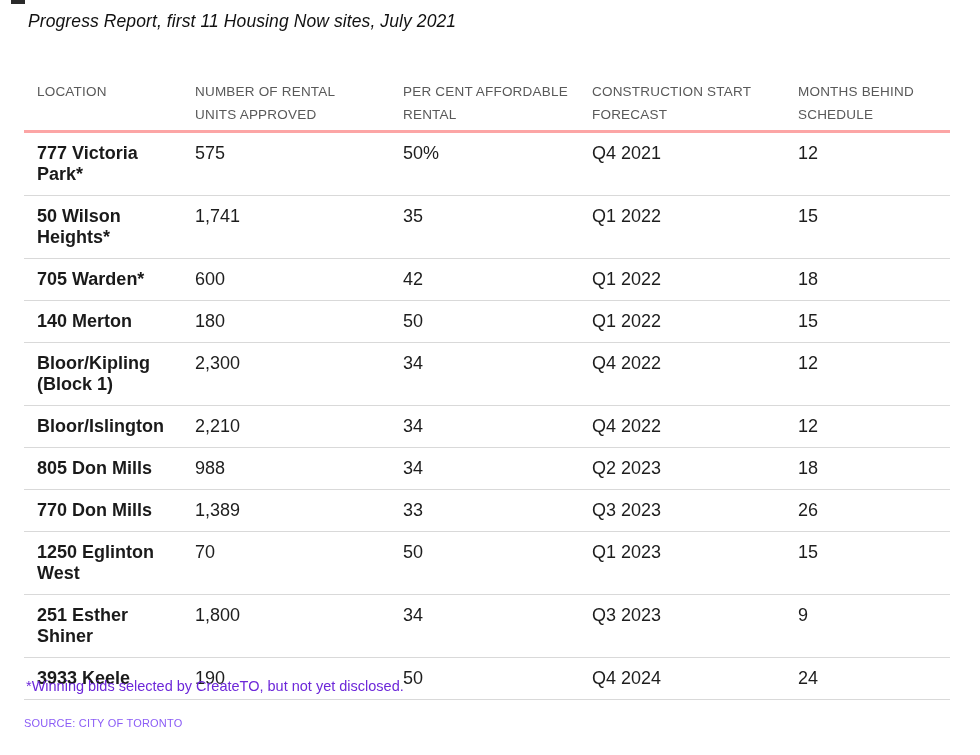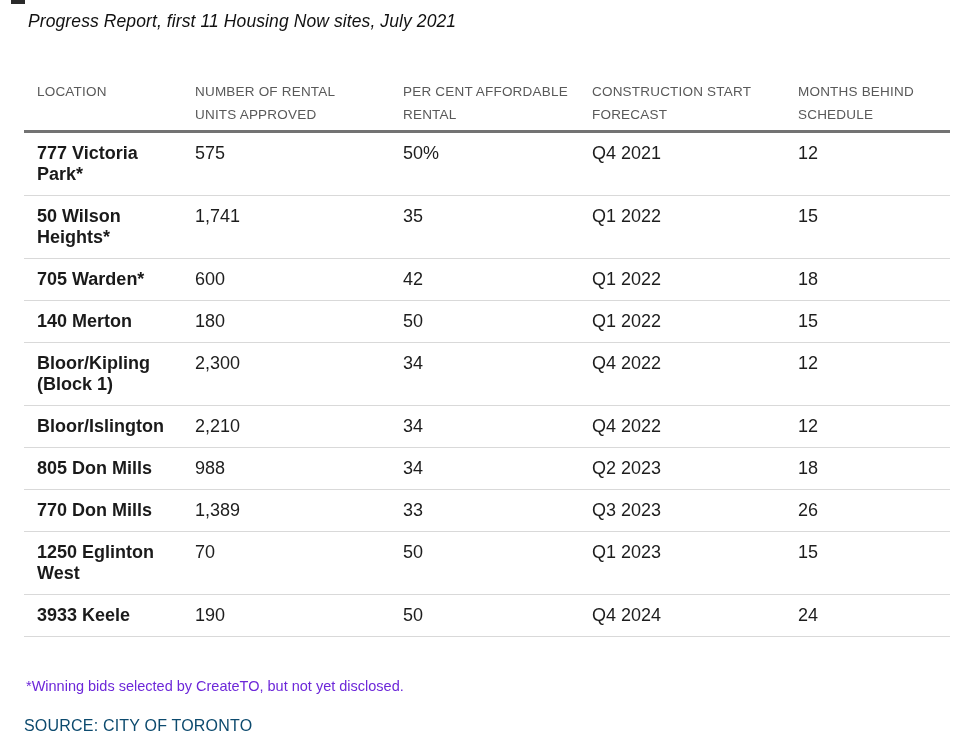--- a/index.html
+++ b/index.html
@@ -40,21 +40,21 @@
   col.c5 { width: 165px; }
   th {
     text-align: left;
     vertical-align: top;
     font-weight: 400;
     font-size: 13.5px;
     line-height: 23px;
     color: #595959;
     letter-spacing: 0.2px;
     padding: 6px 8px 4px 13px;
-    border-bottom: 3px solid #737373;
+    border-bottom: 3px solid #fca5a5;
     white-space: pre-line;
     text-transform: uppercase;
   }
   td {
     text-align: left;
     vertical-align: top;
     font-size: 18px;
     line-height: 21px;
     color: #1d1d1d;
     padding: 10px 8px 10px 13px;
@@ -67,22 +67,22 @@
   }
   .footnote {
     position: absolute;
     left: 26px; top: 678px;
     font-size: 14.5px;
     color: #6d28d9;
   }
   .source-note {
     position: absolute;
     left: 24px; top: 717px;
-    font-size: 16px;
-    color: #0c4a6e;
+    font-size: 11px;
+    color: #8b5cf6;
     letter-spacing: 0.2px;
   }
 </style>
 </head>
 <body>
 
 <div class="corner-artifact"></div>
 
 <h1 class="page-title">Progress Report, first 11 Housing Now sites, July 2021</h1>
 
@@ -167,20 +167,27 @@
         <td>26</td>
       </tr>
       <tr>
         <td class="loc">1250 Eglinton West</td>
         <td>70</td>
         <td>50</td>
         <td>Q1 2023</td>
         <td>15</td>
       </tr>
       <tr>
+        <td class="loc">251 Esther Shiner</td>
+        <td>1,800</td>
+        <td>34</td>
+        <td>Q3 2023</td>
+        <td>9</td>
+      </tr>
+      <tr>
         <td class="loc">3933 Keele</td>
         <td>190</td>
         <td>50</td>
         <td>Q4 2024</td>
         <td>24</td>
       </tr>
     </tbody>
 </table>
 
 <p class="footnote">*Winning bids selected by CreateTO, but not yet disclosed.</p>

